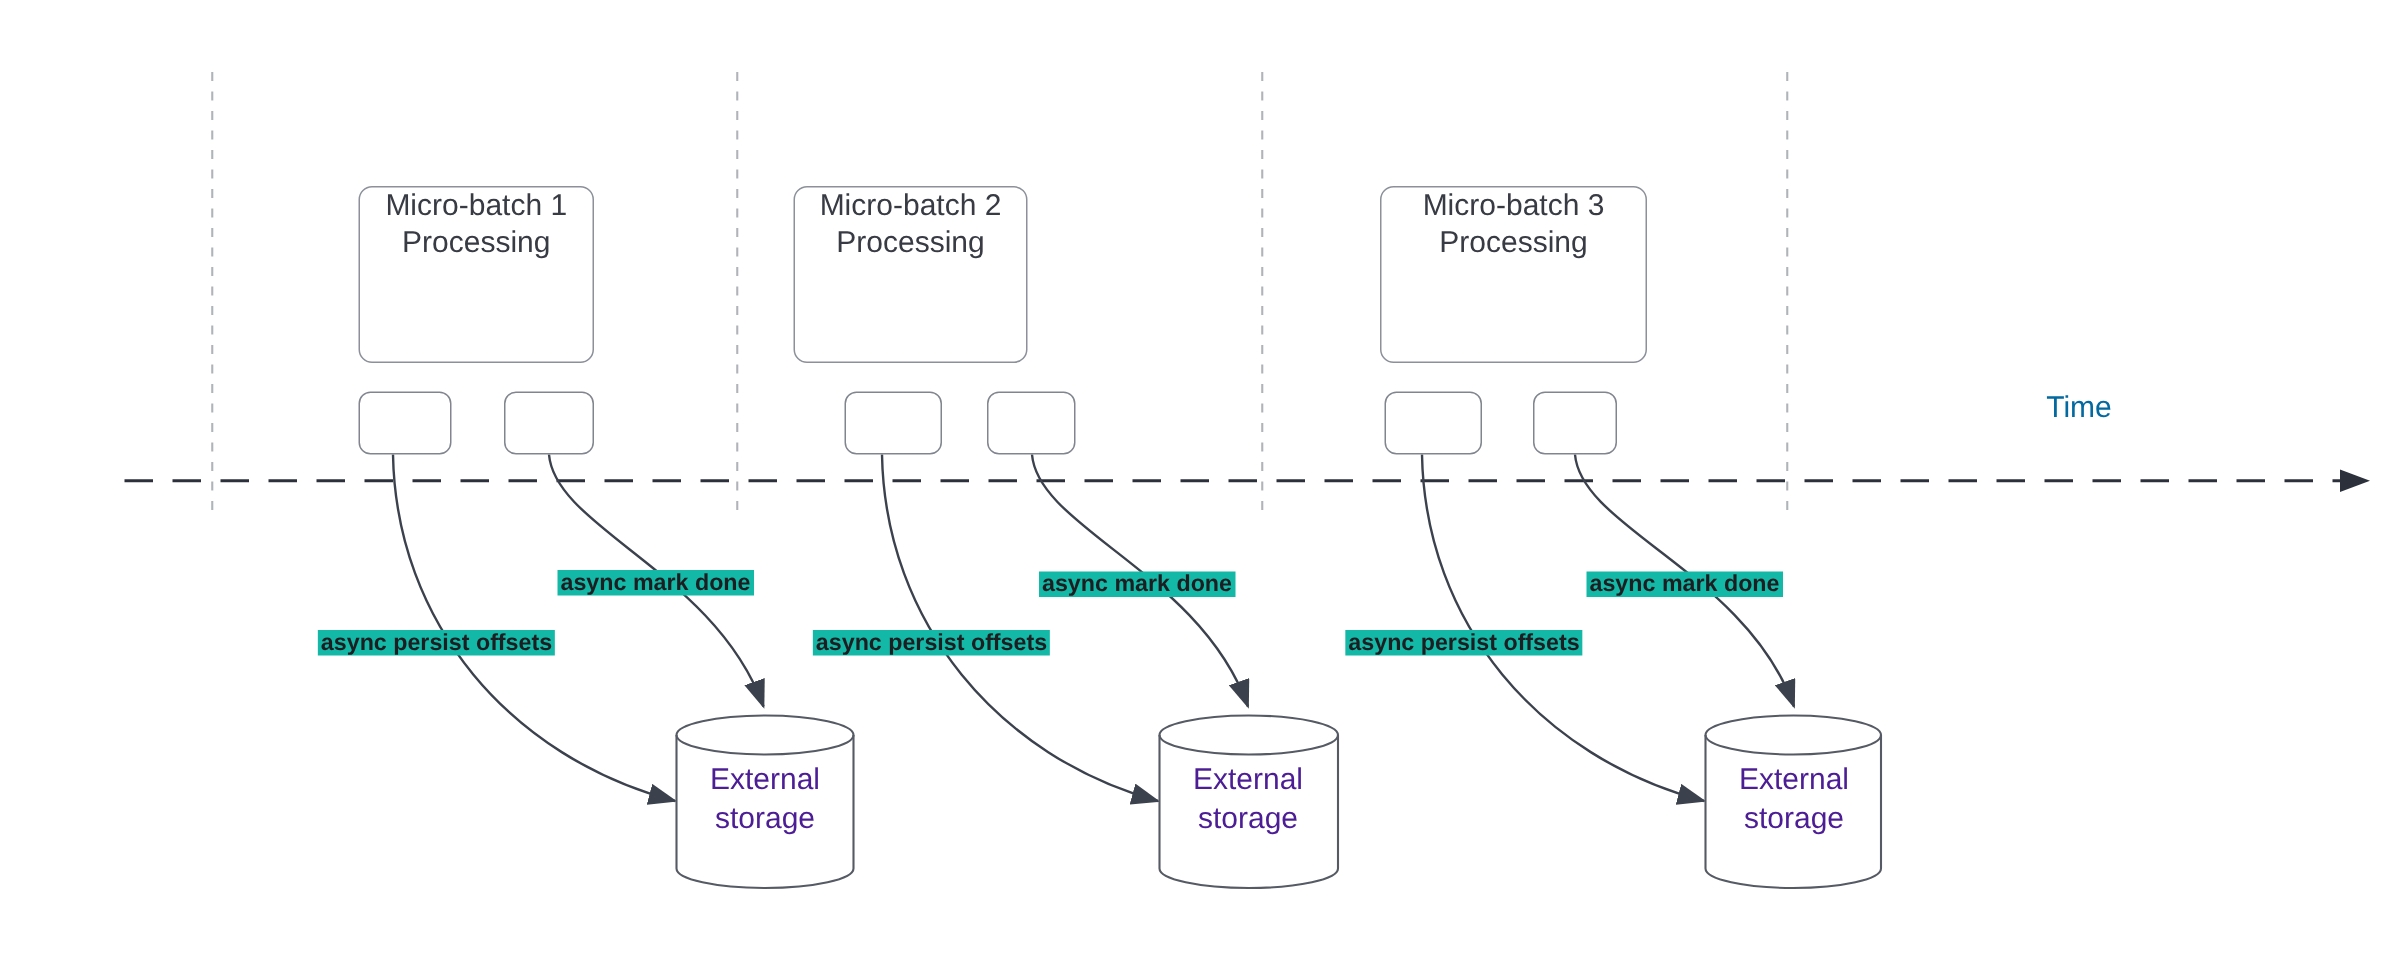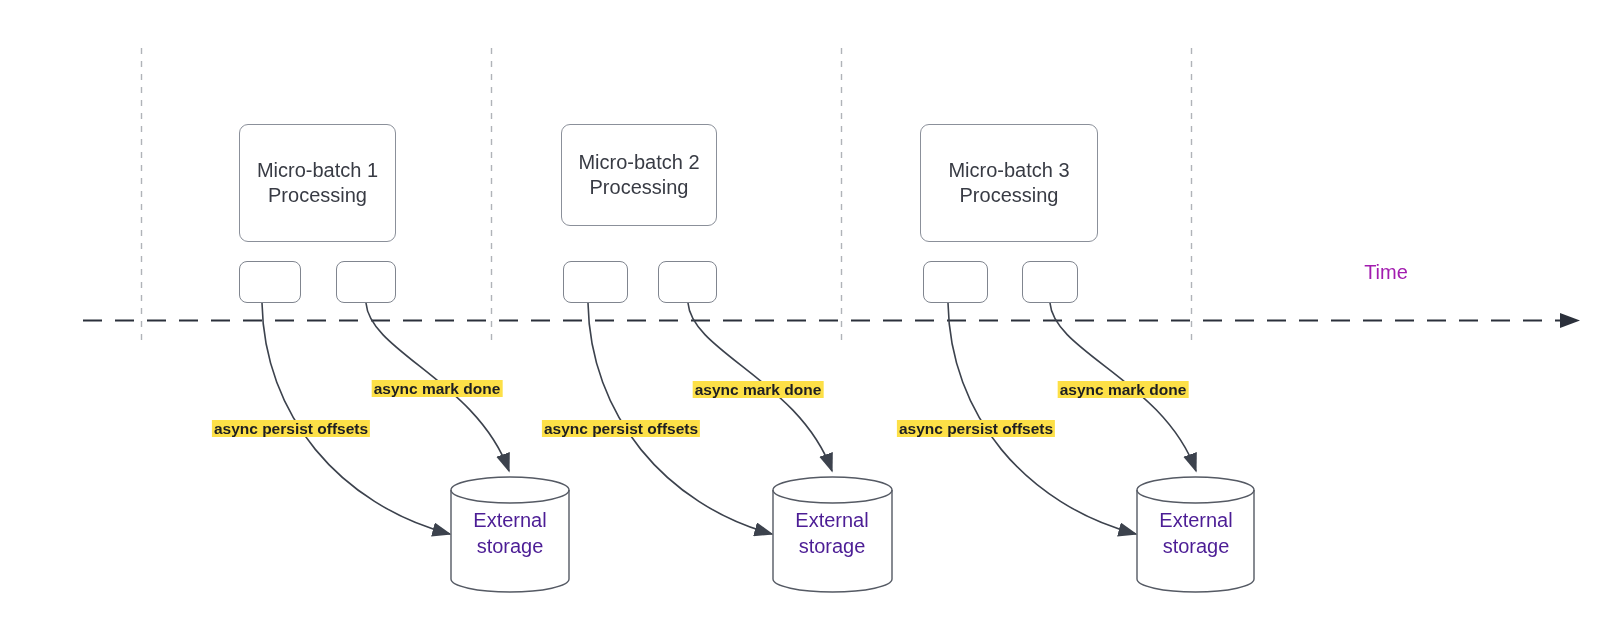--- a/index.html
+++ b/index.html
@@ -6,36 +6,36 @@
   .canvas {
     position:relative; width:1600px; height:642px; background:#ffffff;
     font-family:"Liberation Sans", sans-serif; overflow:hidden;
   }
   .canvas svg { position:absolute; left:0; top:0; }
   .node {
     position:absolute; box-sizing:border-box; background:#ffffff;
     border:1px solid #8b909a; border-radius:9px;
   }
   .proc-box {
-    display:flex; flex-direction:column; align-items:center; justify-content:center;
+    display:flex; flex-direction:column; align-items:center; 
     text-align:center; font-size:20px; line-height:25px; color:#383b44;
   }
   .chip { border-color:#80858f; border-radius:8px; }
   .arrow-label {
     position:absolute; transform:translateX(-50%); white-space:nowrap;
     font-size:15.5px; font-weight:bold; color:#1d1e22;
-    background:#fde047; padding:0 2px; line-height:17px;
+    background:#14b8a6; padding:0 2px; line-height:17px;
   }
   .storage-label {
     position:absolute; transform:translateX(-50%); text-align:center;
     font-size:20px; line-height:26px; color:#4c1d95;
   }
   .time-label {
     position:absolute; transform:translateX(-50%); white-space:nowrap;
-    font-size:20px; line-height:22px; color:#a21caf;
+    font-size:20px; line-height:22px; color:#0369a1;
   }
 </style>
 </head>
 <body>
 
 <div class="canvas">
 
   <svg width="1600" height="642" viewBox="0 0 1600 642">
     <defs>
       <marker id="arrowhead" viewBox="0 0 12 9" refX="11" refY="4.5" markerWidth="12" markerHeight="9" orient="auto">
@@ -82,21 +82,21 @@
   </div>
   <div class="node chip" style="left:239px; top:261px; width:62px; height:42px;"></div>
   <div class="node chip" style="left:336px; top:261px; width:60px; height:42px;"></div>
   <div class="arrow-label" style="left:291px; top:420px;">async persist offsets</div>
   <div class="arrow-label" style="left:437px; top:380px;">async mark done</div>
   <div class="storage-label" style="left:510px; top:507px;">
     <div>External</div>
     <div>storage</div>
   </div>
 
-  <div class="node proc-box" style="left:561px; top:124px; width:156px; height:102px;">
+  <div class="node proc-box" style="left:529px; top:124px; width:156px; height:118px;">
     <span>Micro-batch 2</span>
     <span>Processing</span>
   </div>
   <div class="node chip" style="left:563px; top:261px; width:65px; height:42px;"></div>
   <div class="node chip" style="left:658px; top:261px; width:59px; height:42px;"></div>
   <div class="arrow-label" style="left:621px; top:420px;">async persist offsets</div>
   <div class="arrow-label" style="left:758px; top:381px;">async mark done</div>
   <div class="storage-label" style="left:832px; top:507px;">
     <div>External</div>
     <div>storage</div>

